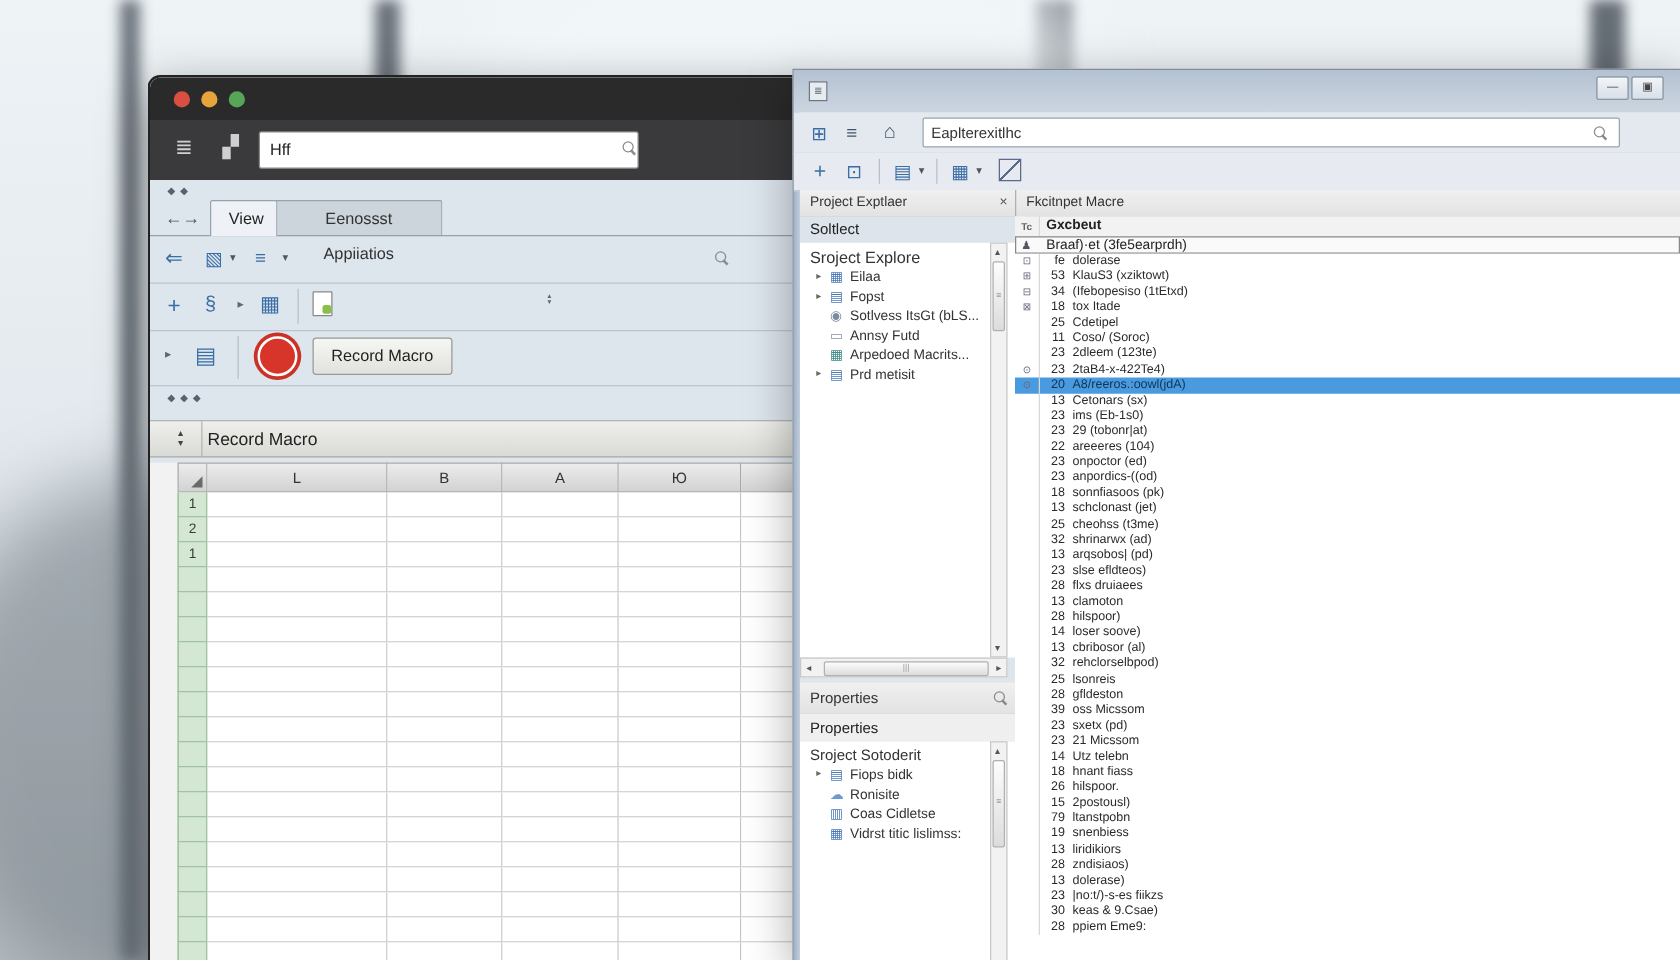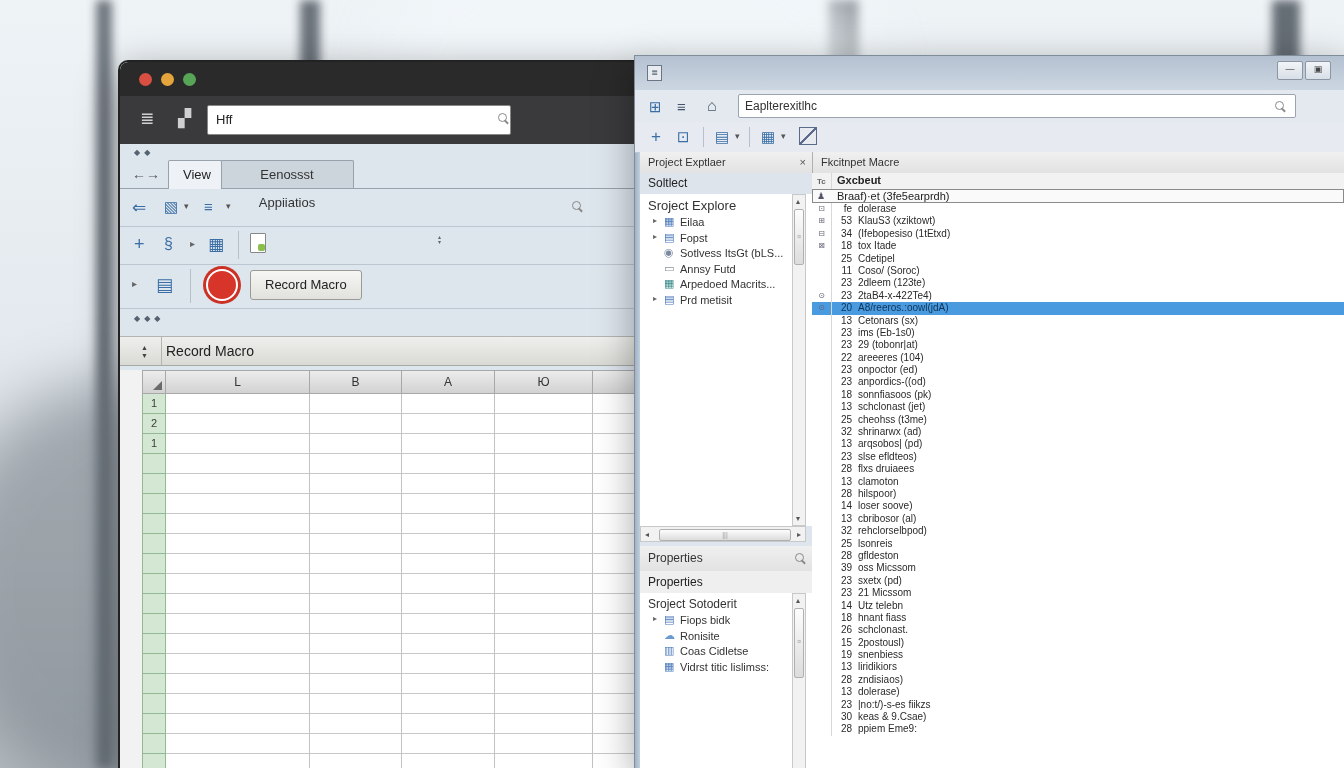--- a/index.html
+++ b/index.html
@@ -594,29 +594,34 @@
         <span class="t">Utz telebn</span>
       </div>
       <div class="lrow">
         <span class="g"></span>
         <span class="n">18</span>
         <span class="t">hnant fiass</span>
       </div>
       <div class="lrow">
         <span class="g"></span>
         <span class="n">26</span>
-        <span class="t">schclonast.</span>
+        <span class="t">hilspoor.</span>
       </div>
       <div class="lrow">
         <span class="g"></span>
         <span class="n">15</span>
         <span class="t">2postousl)</span>
       </div>
       <div class="lrow">
         <span class="g"></span>
+        <span class="n">79</span>
+        <span class="t">ltanstpobn</span>
+      </div>
+      <div class="lrow">
+        <span class="g"></span>
         <span class="n">19</span>
         <span class="t">snenbiess</span>
       </div>
       <div class="lrow">
         <span class="g"></span>
         <span class="n">13</span>
         <span class="t">liridikiors</span>
       </div>
       <div class="lrow">
         <span class="g"></span>

